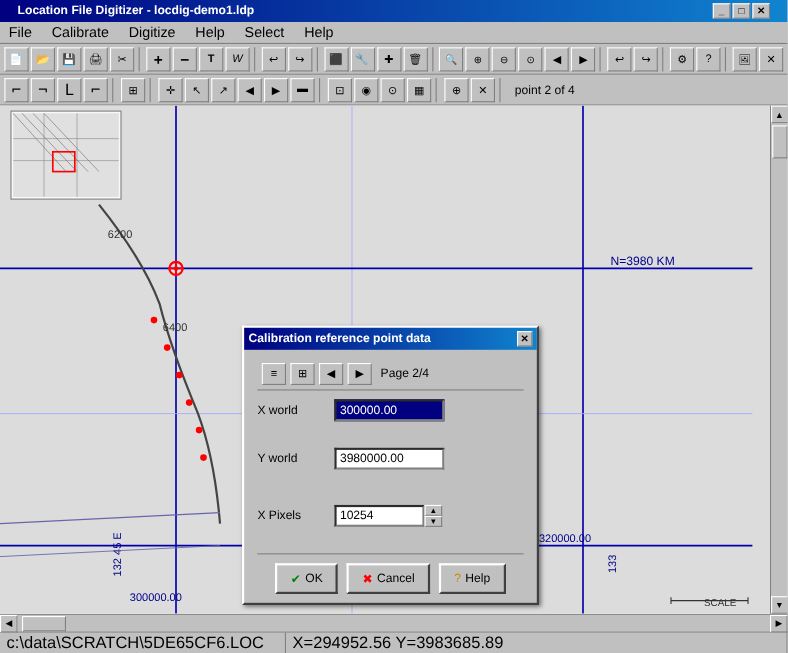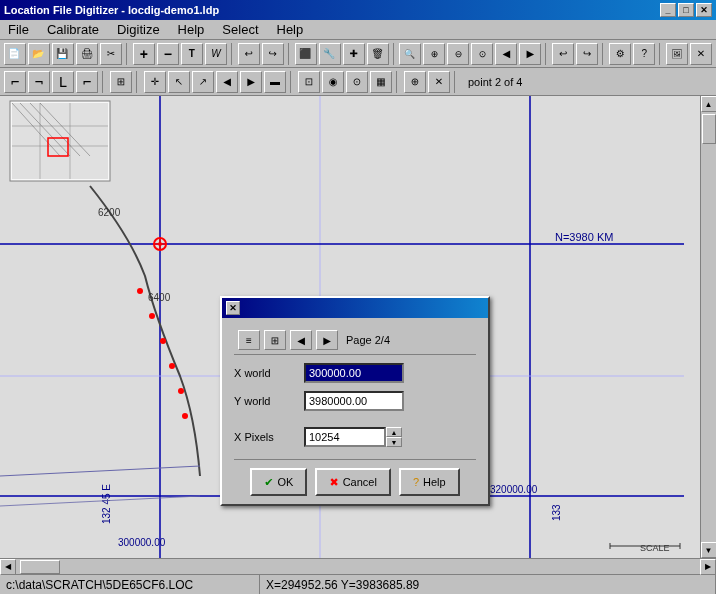--- a/index.html
+++ b/index.html
@@ -6,21 +6,21 @@
     body { width: 716px; height: 594px; overflow: hidden; font-family: 'Arial', sans-serif; font-size: 11px; background: #c0c0c0; }
 
     
     #title-bar {
       width: 100%;
       height: 20px;
       background: linear-gradient(to right, #000080, #1084d0);
       display: flex;
       align-items: center;
       justify-content: space-between;
-      padding: 0 4px;
+      padding: 0 16px;
       color: white;
       font-size: 11px;
       font-weight: bold;
     }
     #title-bar-buttons { display: flex; gap: 2px; }
     .title-btn {
       width: 16px; height: 14px;
       background: #c0c0c0;
       border: 1px solid;
       border-color: #ffffff #808080 #808080 #ffffff;
@@ -95,21 +95,21 @@
     #map-svg { position: absolute; top: 0; left: 0; width: 100%; height: 100%; }
 
     
     #status-bar {
       width: 100%;
       height: 20px;
       background: #c0c0c0;
       border-top: 1px solid #808080;
       display: flex;
       align-items: center;
-      font-size: 12px;
+      font-size: 15px;
     }
     .status-pane {
       height: 100%;
       display: flex; align-items: center;
       border-right: 1px solid #808080;
       padding: 0 6px;
     }
     #status-path { width: 260px; }
     #status-coords { flex: 1; text-align: center; }
 
@@ -178,21 +178,21 @@
       border-color: #ffffff #808080 #808080 #ffffff;
       display: flex; align-items: center; justify-content: center;
       font-size: 10px; cursor: pointer;
     }
     #page-info { font-size: 11px; padding: 0 4px; }
 
     
     .field-row {
       display: flex;
       align-items: center;
-      margin-bottom: 8px;
+      margin-bottom: 24px;
     }
     .field-label { width: 70px; font-size: 11px; }
     .field-input {
       width: 100px;
       height: 20px;
       border: 2px inset #808080;
       background: white;
       font-size: 11px;
       padding: 1px 3px;
     }
@@ -399,20 +399,21 @@
   <div id="scrollbar-right" style="position:absolute; right:0; top:0; width:16px; height:100%; background:#c0c0c0; border-left:1px solid #808080;">
     <div class="scroll-btn">▲</div>
     <div class="scroll-track" style="flex:1; background:#c0c0c0;">
       <div style="width:14px; height:30px; background:#c0c0c0; border:1px solid; border-color:#fff #808080 #808080 #fff; margin:2px auto;"></div>
     </div>
     <div class="scroll-btn">▼</div>
   </div>
 
   <div id="calibration-dialog">
     <div id="dialog-title">
+      <span>Calibration reference point data</span>
       <div id="dialog-close-btn">✕</div>
     </div>
     <div id="dialog-body">
 
       <div id="dialog-toolbar">
         <div class="dlg-tb-btn" title="List view">≡</div>
         <div class="dlg-tb-btn" title="Grid view">⊞</div>
         <div class="dlg-tb-btn">◀</div>
         <div class="dlg-tb-btn">▶</div>
         <span id="page-info">Page 2/4</span>

